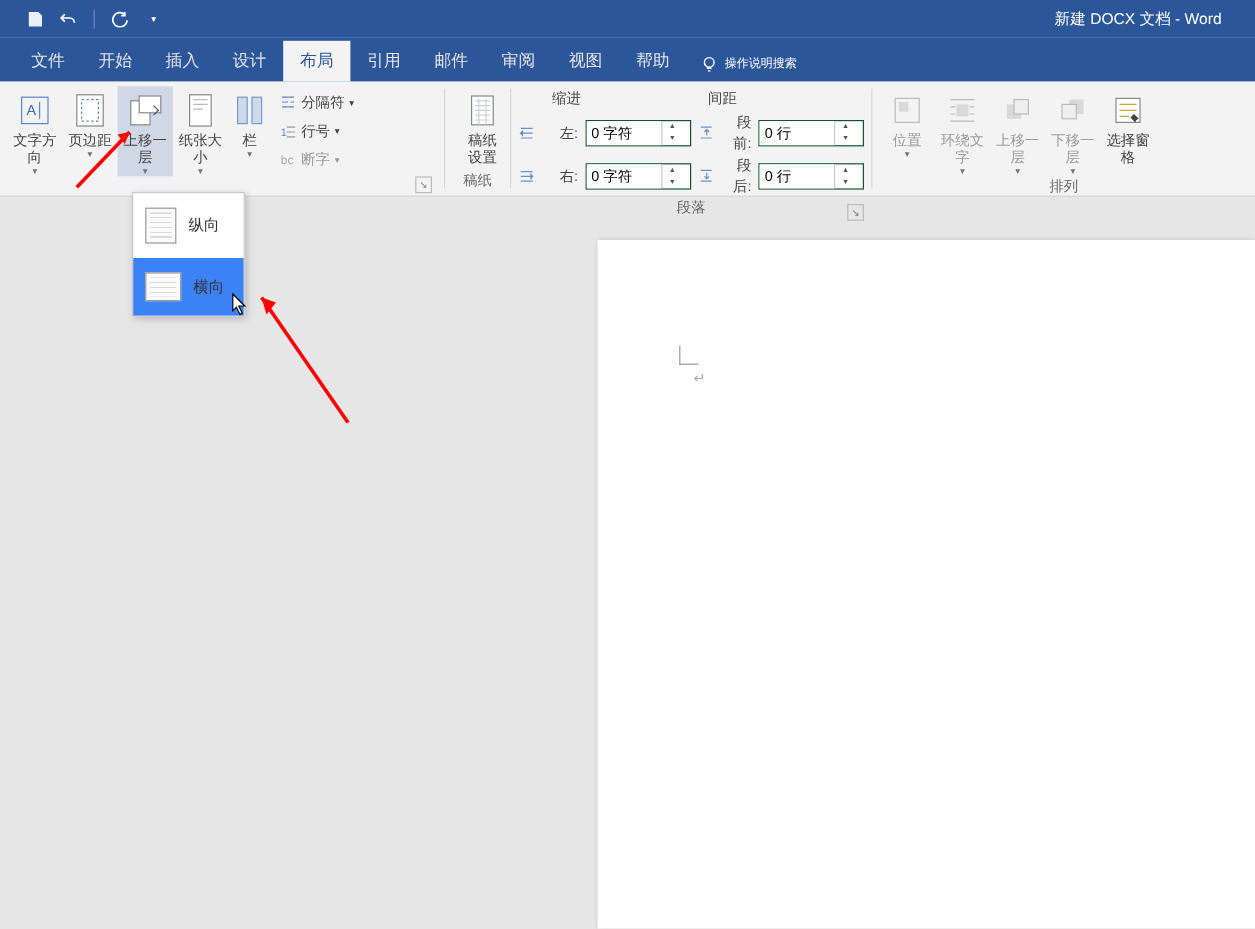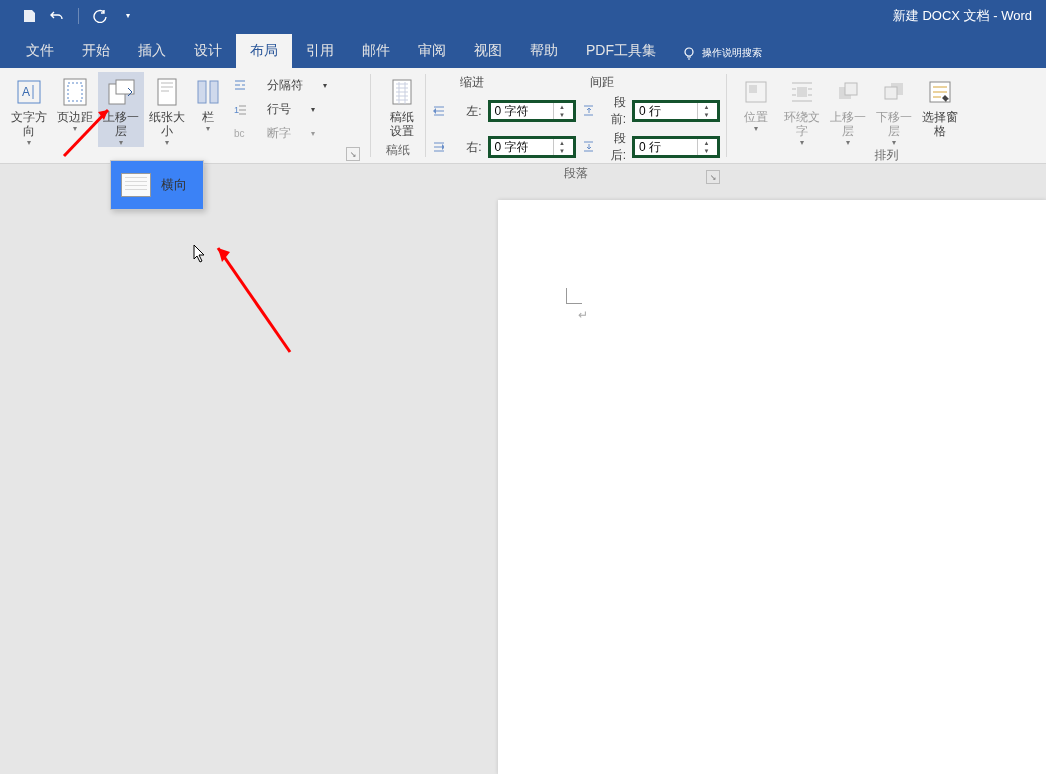--- a/index.html
+++ b/index.html
@@ -3,45 +3,45 @@
 <meta charset="utf-8">
 <style>
   * { margin: 0; padding: 0; box-sizing: border-box; font-family: "Microsoft YaHei", "SimSun", sans-serif; }
   body { width: 1046px; height: 774px; background: #e6e6e6; overflow: hidden; position: relative; }
 
   
   .titlebar { height: 31px; background: #2b579a; display: flex; align-items: center; color: #fff; font-size: 12px; }
   .qat { display: flex; align-items: center; gap: 6px; padding-left: 18px; }
   .qat-btn { width: 22px; height: 22px; display: flex; align-items: center; justify-content: center; cursor: pointer; }
   .qat-sep { width: 1px; height: 16px; background: rgba(255,255,255,.3); margin: 0 4px; }
-  .title-text { position: absolute; right: 14px; top: 7px; font-size: 13px; }
+  .title-text { position: absolute; right: 28px; top: 7px; font-size: 13px; }
 
   
   .tabrow { height: 37px; background: #2b579a; display: flex; align-items: flex-end; padding-left: 12px; gap: 0; }
   .tab { padding: 8px 14px 8px; color: #e5e5e5; font-size: 14px; cursor: pointer; }
   .tab.active { background: #f3f3f3; color: #2b579a; }
   .tell-me { display: flex; align-items: center; gap: 6px; color: #fff; font-size: 10px; padding: 8px 12px; cursor: text; }
   .bulb { width: 14px; height: 14px; }
 
   
   .ribbon { height: 96px; background: #f3f3f3; border-bottom: 1px solid #d4d4d4; display: flex; }
   .group { display: flex; flex-direction: column; justify-content: space-between; padding: 4px 6px 2px; }
   .group-row { display: flex; align-items: flex-start; }
   .sep { width: 1px; background: #d8d8d8; margin: 6px 0; }
   .big-btn { width: 46px; display: flex; flex-direction: column; align-items: center; justify-content: flex-start; padding-top: 4px; cursor: pointer; font-size: 12px; color: #444; }
   .big-btn.disabled { color: #9a9a9a; }
   .big-btn .ico { width: 32px; height: 32px; display: flex; align-items: center; justify-content: center; }
   .big-btn .lbl { text-align: center; line-height: 14px; margin-top: 2px; }
   .big-btn .caret { font-size: 8px; color: #777; }
   .big-btn.highlight { background: #d0d7e5; }
-  .small-row { display: flex; align-items: center; gap: 20px; height: 22px; font-size: 12px; color: #444; white-space: nowrap; }
+  .small-row { display: flex; align-items: center; gap: 4px; height: 22px; font-size: 12px; color: #444; white-space: nowrap; }
   .small-row.disabled { color: #9a9a9a; }
   .field-lbl { width: 38px; text-align: right; font-size: 12px; color: #444; }
   .field-lbl-s { width: 32px; text-align: right; font-size: 12px; color: #444; }
-  .spinner { width: 104px; height: 22px; border: 3px solid #14532d; background: #fff; display: flex; }
+  .spinner { width: 104px; height: 22px; border: 1px solid #14532d; background: #fff; display: flex; }
   .spinner input { border: none; width: 62px; padding: 0 4px; font-size: 12px; outline: none; }
   .spinner .arrows { width: 18px; display: flex; flex-direction: column; border-left: 1px solid #c8c8c8; }
   .spinner .arrows div { flex: 1; font-size: 6px; display: flex; align-items: center; justify-content: center; color: #555; cursor: pointer; }
   .group-label { text-align: center; font-size: 12px; color: #666; padding-bottom: 2px; }
   .para-group .hdr { display: flex; font-size: 12px; color: #444; }
   .para-group .hdr span { display: inline-block; text-align: left; }
   .dlg-launch { width: 14px; height: 14px; border: 1px solid #bbb; font-size: 8px; display: flex; align-items: center; justify-content: center; color: #777; cursor: pointer; margin-left: 4px; }
 
   
   .orient-menu { position: absolute; left: 110px; top: 160px; width: 94px; background: #fff; border: 1px solid #c8c8c8; box-shadow: 2px 2px 6px rgba(0,0,0,.2); }
@@ -96,21 +96,20 @@
   <div class="tab">文件</div>
   <div class="tab">开始</div>
   <div class="tab">插入</div>
   <div class="tab">设计</div>
   <div class="tab active">布局</div>
   <div class="tab">引用</div>
   <div class="tab">邮件</div>
   <div class="tab">审阅</div>
   <div class="tab">视图</div>
   <div class="tab">帮助</div>
-  <div class="tab">PDF工具集</div>
   <div class="tell-me">
     <svg class="bulb" viewBox="0 0 14 14">
         <circle cx="7" cy="6" r="4" fill="none" stroke="#fff" stroke-width="1.2"></circle>
         <path stroke="#fff" d="M5 11h4M6 13h2"></path>
       </svg>
     <span>操作说明搜索</span>
   </div>
 </div>
 
 <div class="ribbon">
@@ -334,20 +333,24 @@
             </svg>
           </div>
         <div class="lbl">选择窗格</div>
       </div>
     </div>
     <div class="group-label">排列</div>
   </div>
 </div>
 
 <div class="orient-menu">
+  <div class="orient-item">
+    <div class="orient-ico"></div>
+    <span>纵向</span>
+  </div>
   <div class="orient-item hl">
     <div class="orient-ico land"></div>
     <span>横向</span>
   </div>
 </div>
 
 <svg class="cursor" viewBox="0 0 14 20">
     <path d="M1 1l0 14 3-3 3 6 2-1-3-6h5z" fill="#fff" stroke="#000" stroke-width="1"></path>
   </svg>
 

